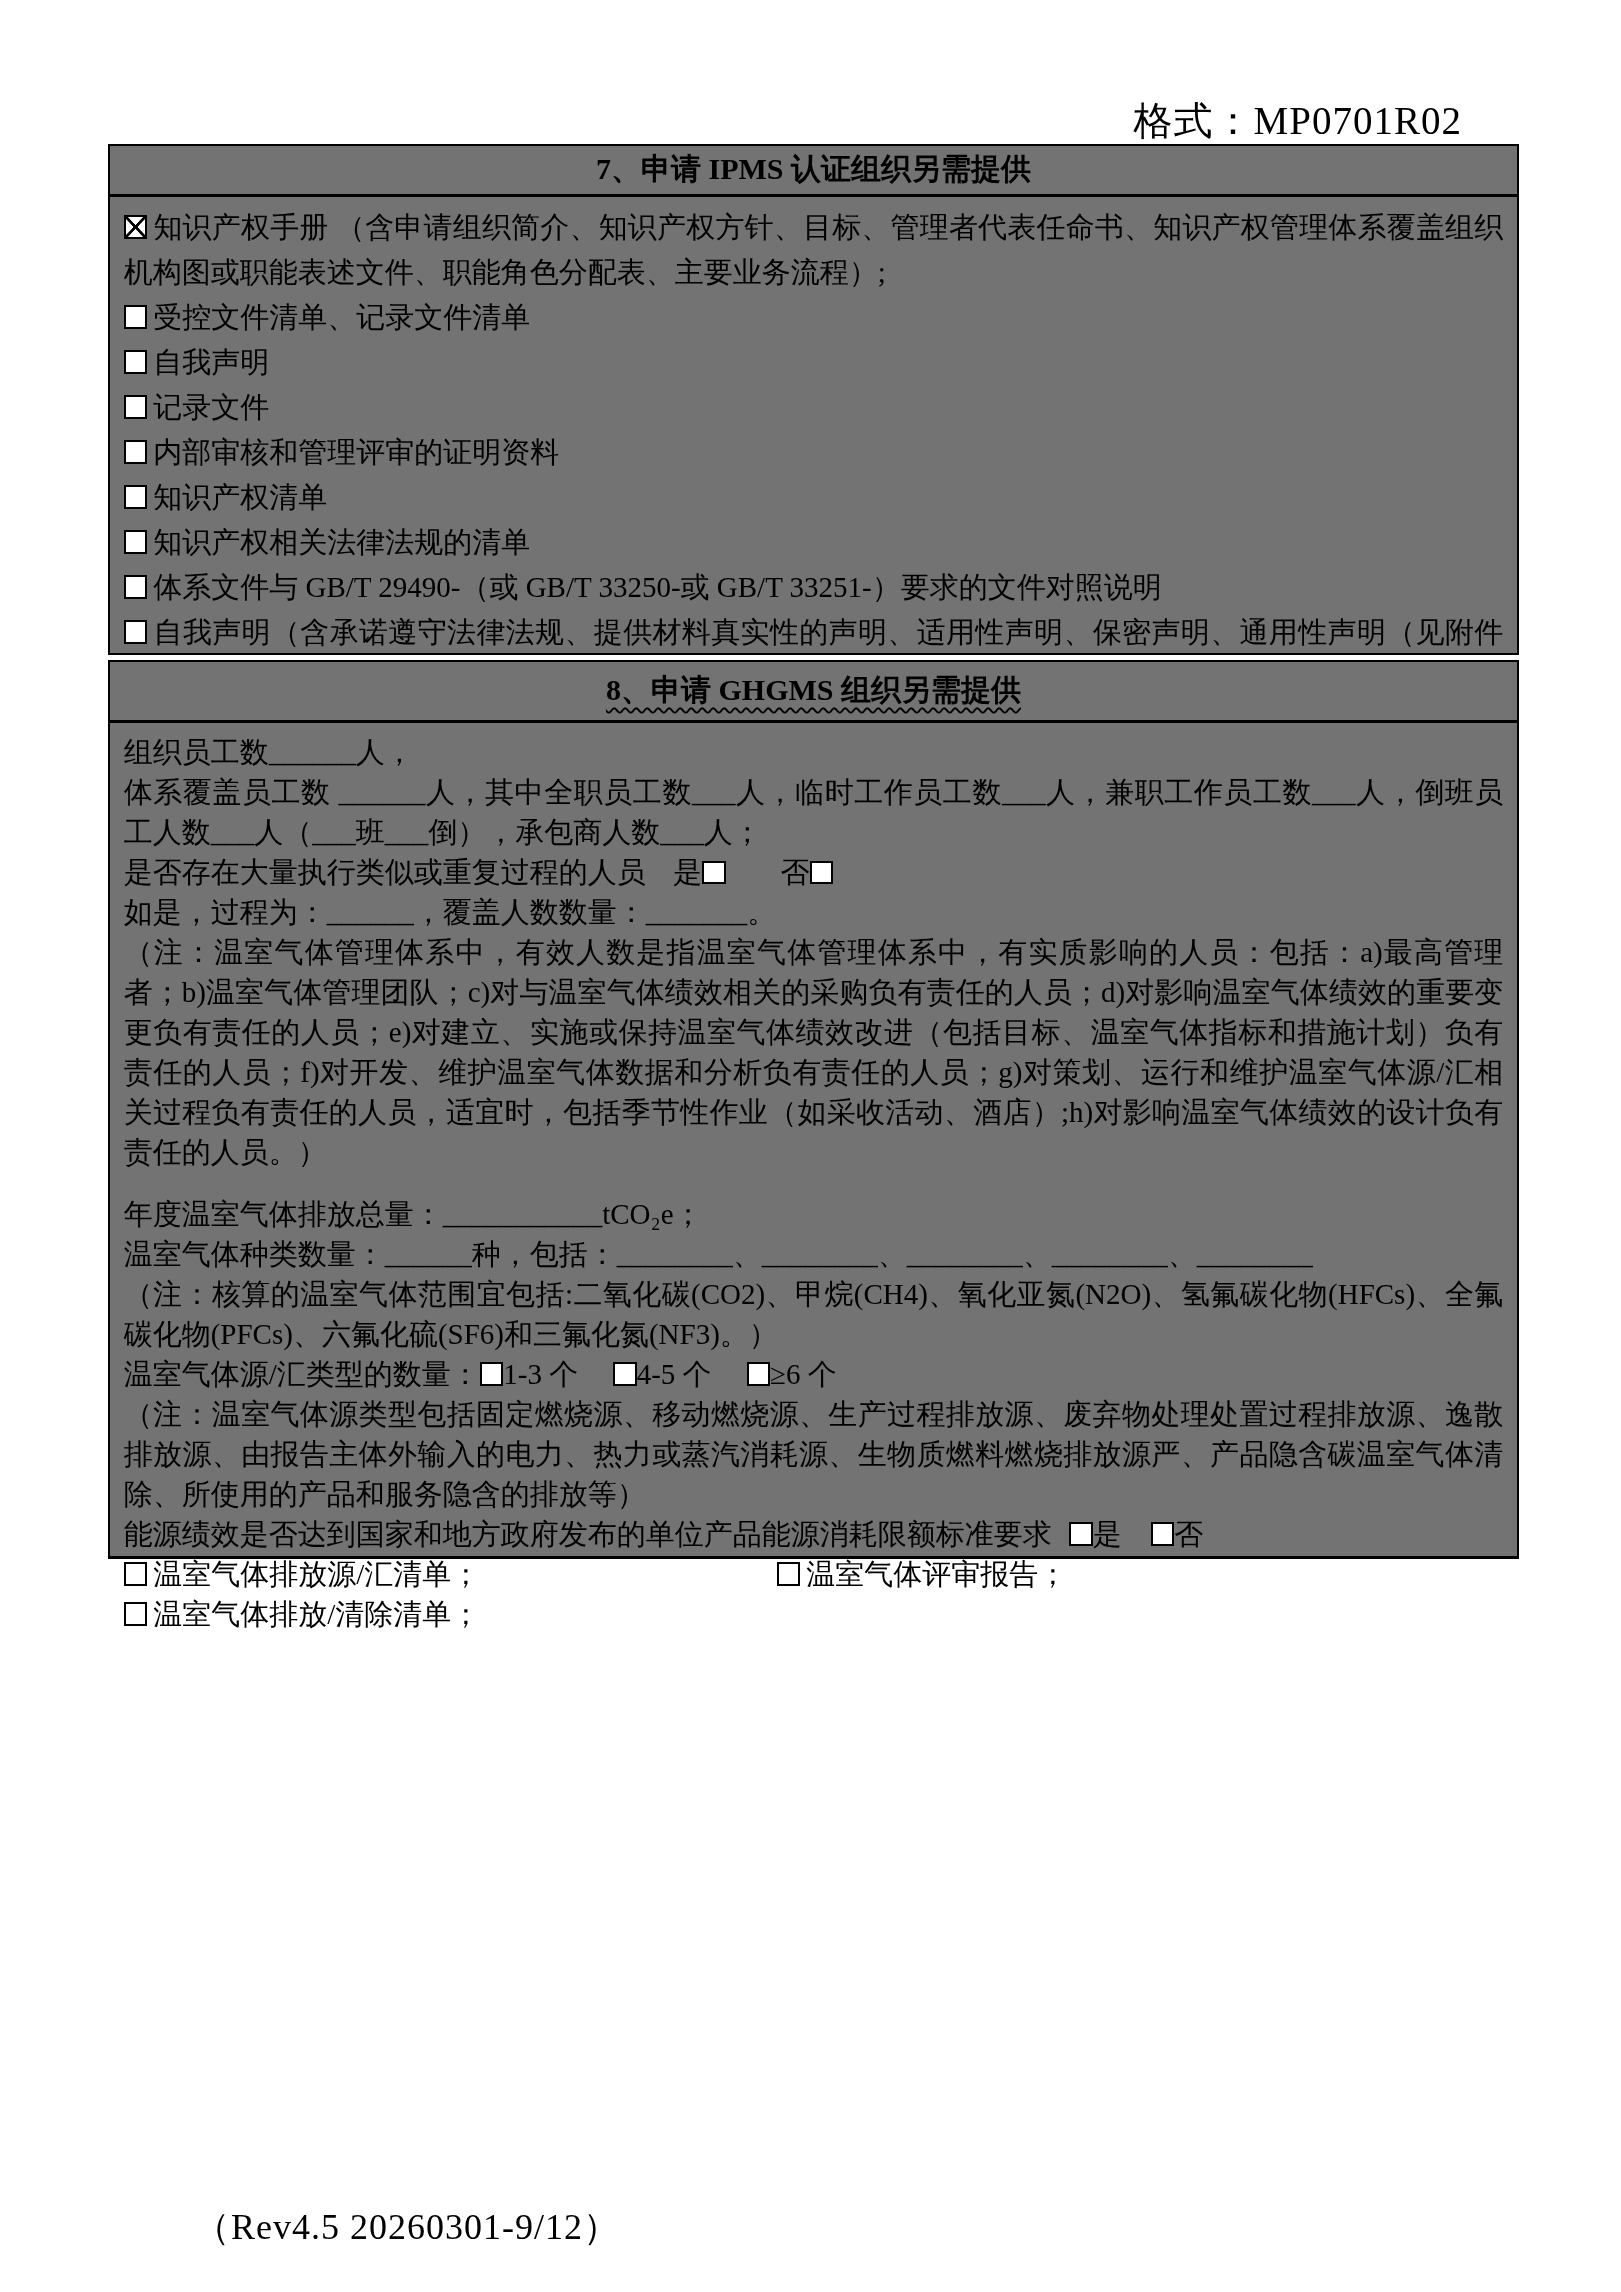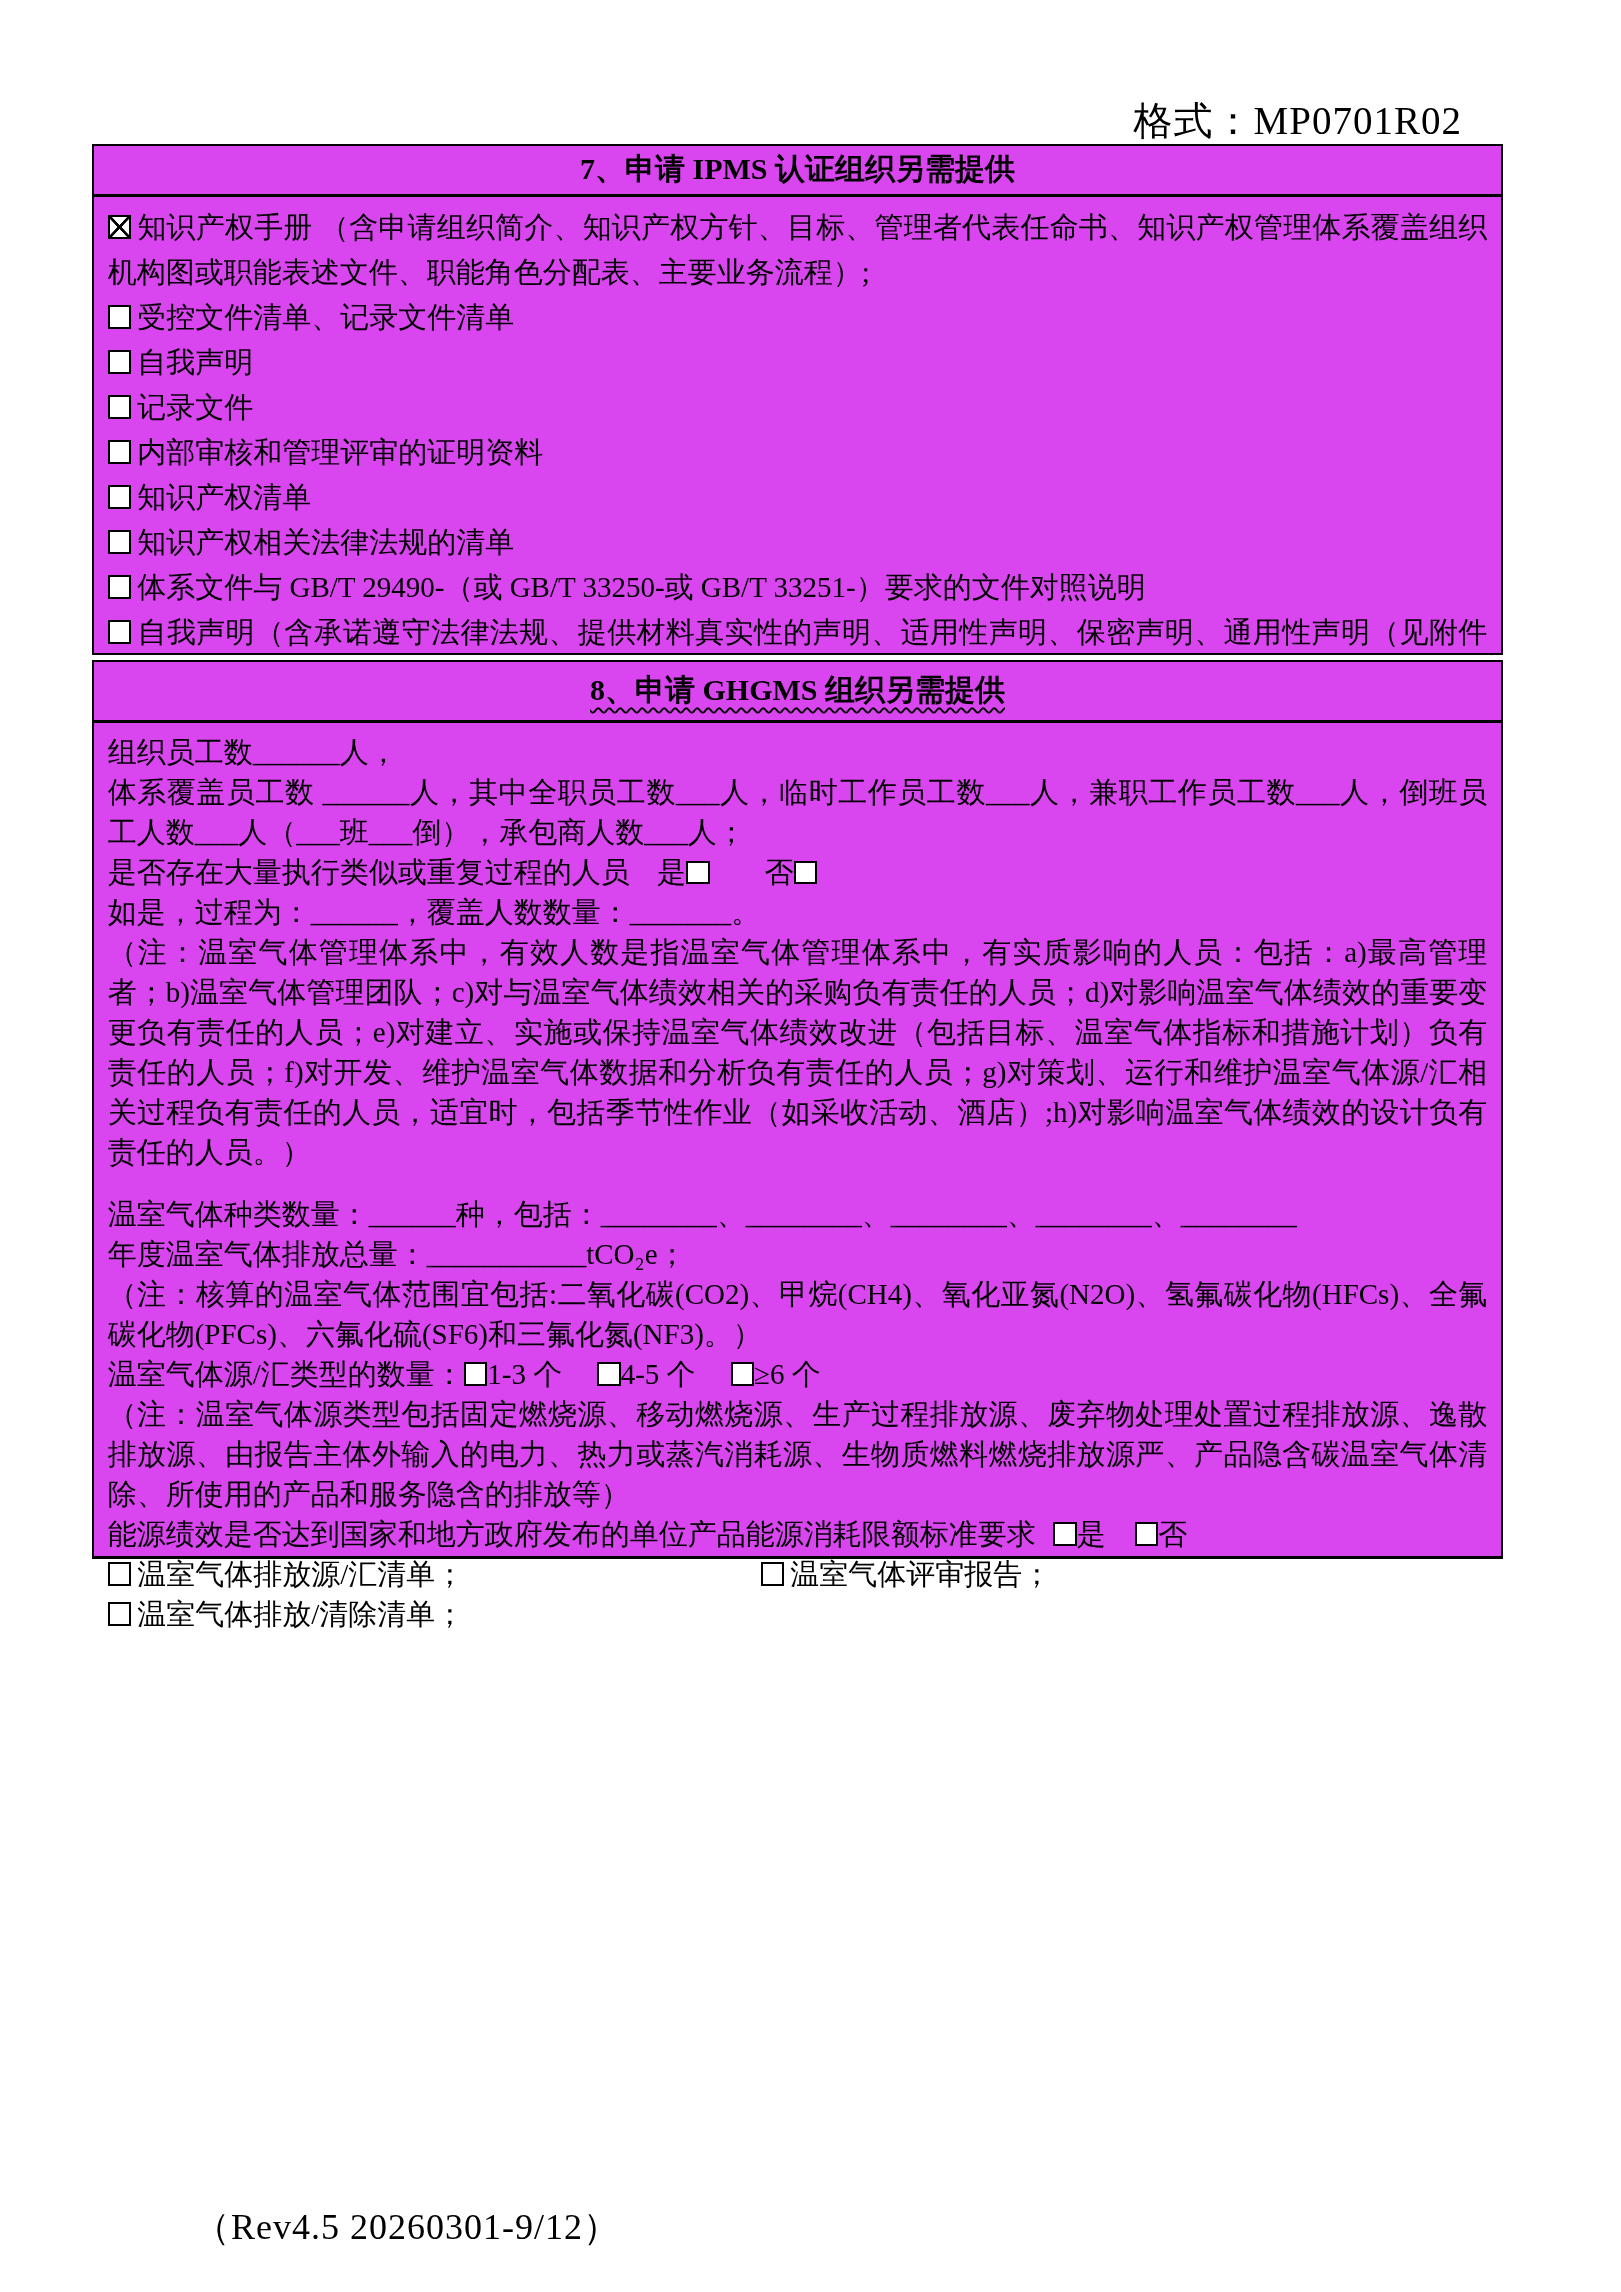--- a/index.html
+++ b/index.html
@@ -10,22 +10,22 @@
     margin:0 auto;
     font-family:"Liberation Serif","DejaVu Serif",serif;
     color:#000;
     overflow:hidden;
   }
   .format-label{
     position:absolute;top:94px;right:159px;
     font-size:39px;letter-spacing:1px;
   }
   .tbl{
-    position:absolute;left:92px;width:1411px;
-    border:2.9px solid #000;box-sizing:border-box;background:#d946ef;
+    position:absolute;left:108px;width:1411px;
+    border:2.9px solid #000;box-sizing:border-box;background:#737373;
   }
   #table7{top:144px;height:511px;}
   #table8{top:660px;height:899px;border-bottom-width:3.9px;}
   .tbl-header{
     border-bottom:3.9px solid #000;
     text-align:center;font-weight:bold;font-size:30px;
     padding:2.9px 0 3.9px 0;
   }
   #table8 .tbl-header{padding:7.8px 0 8.8px 0;}
   .wavy{
@@ -126,25 +126,25 @@
         <span>如是，过程为：______，覆盖人数数量：_______。</span>
       </div>
 
       <div class="note">
         <span>（注：温室气体管理体系中，有效人数是指温室气体管理体系中，有实质影响的人员：包括：a)最高管理者；b)温室气体管理团队；c)对与温室气体绩效相关的采购负有责任的人员；d)对影响温室气体绩效的重要变更负有责任的人员；e)对建立、实施或保持温室气体绩效改进（包括目标、温室气体指标和措施计划）负有责任的人员；f)对开发、维护温室气体数据和分析负有责任的人员；g)对策划、运行和维护温室气体源/汇相关过程负有责任的人员，适宜时，包括季节性作业（如采收活动、酒店）;h)对影响温室气体绩效的设计负有责任的人员。）</span>
       </div>
 
       <div class="spacer"></div>
 
       <div class="line">
-        <span>温室气体种类数量：______种，包括：________、________、________、________、________</span>
+        <span>年度温室气体排放总量：___________tCO₂e；</span>
       </div>
 
       <div class="line">
-        <span>年度温室气体排放总量：___________tCO₂e；</span>
+        <span>温室气体种类数量：______种，包括：________、________、________、________、________</span>
       </div>
 
       <div class="note">
         <span>（注：核算的温室气体范围宜包括:二氧化碳(CO2)、甲烷(CH4)、氧化亚氮(N2O)、氢氟碳化物(HFCs)、全氟碳化物(PFCs)、六氟化硫(SF6)和三氟化氮(NF3)。）</span>
       </div>
 
       <div class="line">
         <span>温室气体源/汇类型的数量：</span><span class="cb"></span><span>1-3 个</span><span class="cb ml36"></span><span>4-5 个</span><span class="cb ml36"></span><span>≥6 个</span>
       </div>
 

